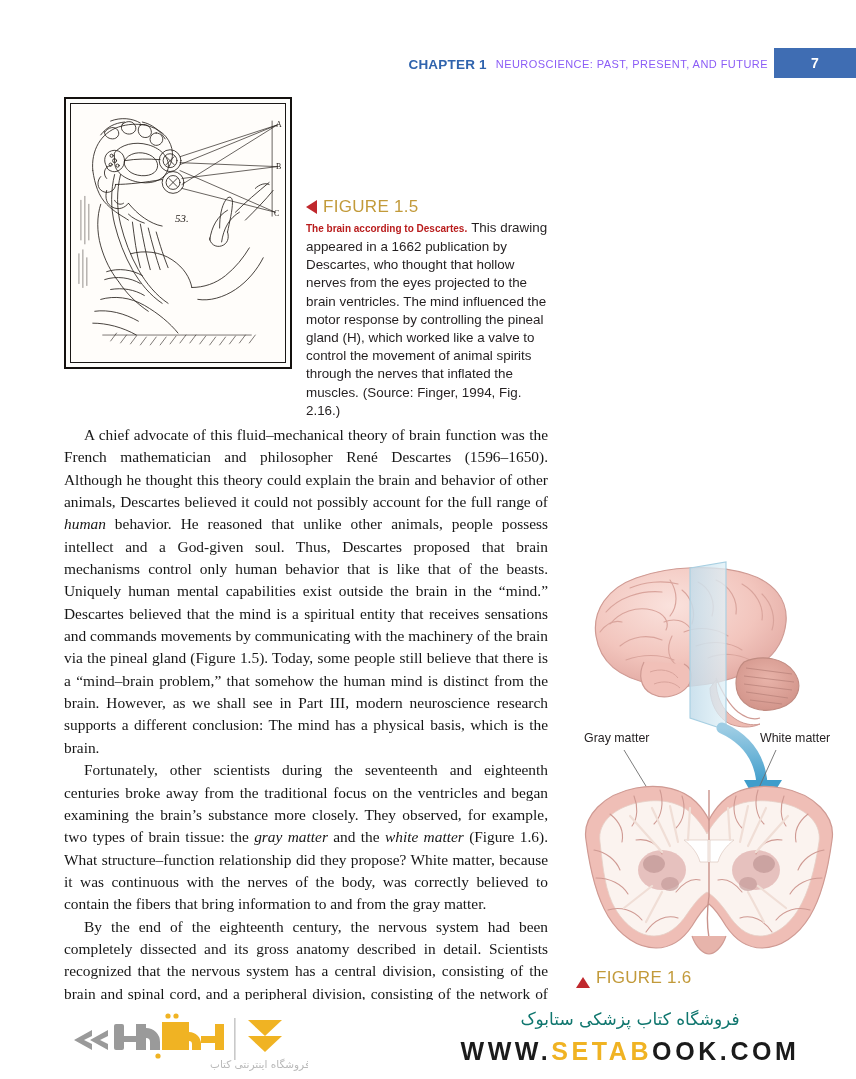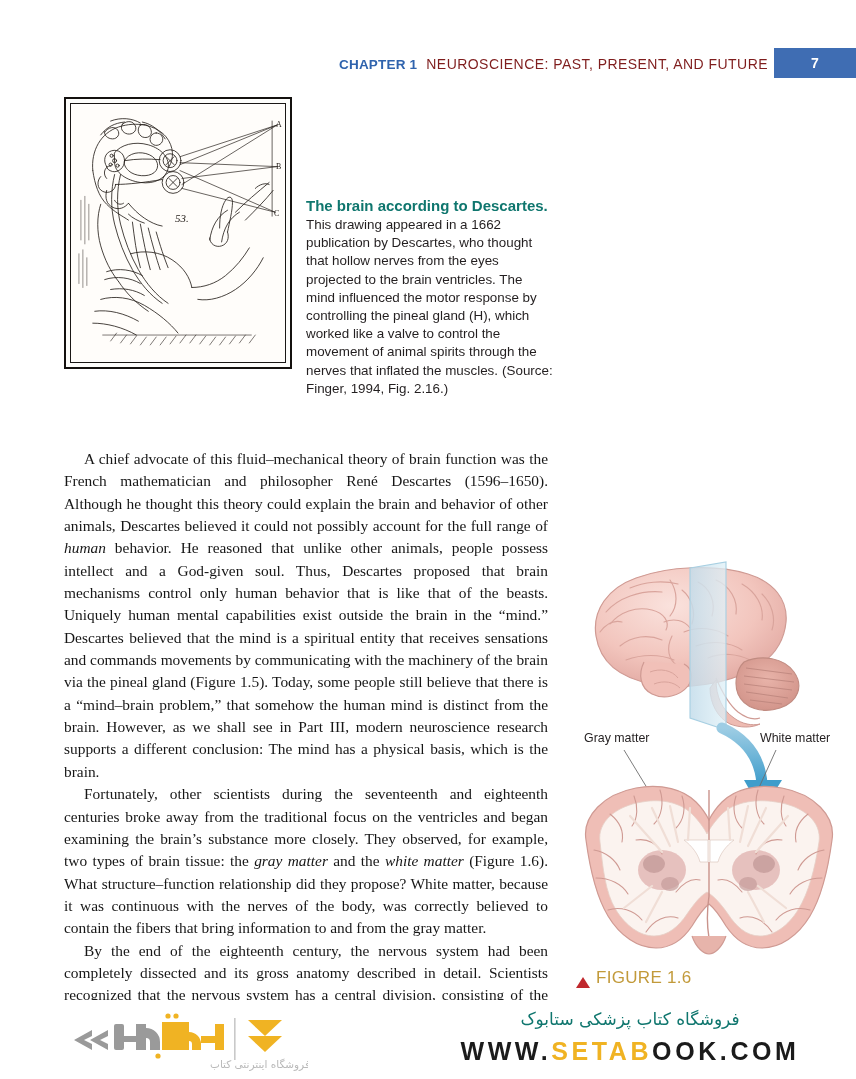--- a/index.html
+++ b/index.html
@@ -46,23 +46,23 @@
   }
   .rh-chapter {
     font-family: "Liberation Sans", sans-serif;
     font-weight: bold;
     font-size: 13.5px;
     letter-spacing: .2px;
     color: #2f63ad;
   }
   .rh-title {
     font-family: "Liberation Sans", sans-serif;
-    font-size: 14px;
+    font-size: 11px;
     letter-spacing: .45px;
-    color: #7f1d1d;
+    color: #8b5cf6;
   }
   #page-badge {
     position: absolute;
     right: 0;
     top: 48px;
     width: 82px;
     height: 30px;
     background: #3f6db3;
     display: flex;
     align-items: center;
@@ -125,42 +125,42 @@
   }
   .fig-num {
     font-family: "Liberation Sans", sans-serif;
     font-size: 17px;
     letter-spacing: .3px;
     color: #c29a3a;
   }
   .fig-title {
     font-family: "Liberation Sans", sans-serif;
     font-weight: bold;
-    font-size: 15px;
-    color: #0f766e;
+    font-size: 10px;
+    color: #b91c1c;
     line-height: 17px;
   }
   .fig-body {
     font-family: "Liberation Sans", sans-serif;
     font-size: 13.4px;
     color: #231f20;
     line-height: 17.2px;
   }
   .fig-source {
     font-family: "Liberation Sans", sans-serif;
     font-size: 13.4px;
     color: #231f20;
     line-height: 17.2px;
   }
 
   
   #bodycol {
     position: absolute;
     left: 64px;
-    top: 448px;
+    top: 424px;
     width: 484px;
     height: 576px;
     overflow: hidden;
   }
   #bodycol p {
     margin: 0;
     font-family: "Liberation Serif", serif;
     font-size: 15.4px;
     line-height: 22.35px;
     text-align: justify;
@@ -351,20 +351,24 @@
         </g>
         <text x="105" y="118" class="wc-num" font-family="'Liberation Serif', serif" font-size="11" font-style="italic" fill="#26201c">53.</text>
         <text x="207" y="22" font-family="'Liberation Serif', serif" font-size="8" fill="#26201c">A</text>
         <text x="207" y="64" font-family="'Liberation Serif', serif" font-size="8" fill="#26201c">B</text>
         <text x="205" y="112" font-family="'Liberation Serif', serif" font-size="8" fill="#26201c">C</text>
       </svg>
     </div>
   </div>
 
   <div id="fig15">
+    <div class="fig-head">
+      <span class="tri-left"></span>
+      <span class="fig-num">FIGURE 1.5</span>
+    </div>
     <div>
       <span class="fig-title">The brain according to Descartes.</span>
       <span class="fig-body">This drawing appeared in a 1662 publication by Descartes, who thought that hollow nerves from the eyes projected to the brain ventricles. The mind influenced the motor response by controlling the pineal gland (H), which worked like a valve to control the movement of animal spirits through the nerves that inflated the muscles.</span>
       <span class="fig-source">(Source: Finger, 1994, Fig. 2.16.)</span>
     </div>
   </div>
 
   <div id="bodycol">
     <p><span>A chief advocate of this fluid–mechanical theory of brain function was the French mathematician and philosopher René Descartes (1596–1650). Although he thought this theory could explain the brain and behavior of other animals, Descartes believed it could not possibly account for the full range of </span><i>human</i><span> behavior. He reasoned that unlike other animals, people possess intellect and a God-given soul. Thus, Descartes proposed that brain mechanisms control only human behavior that is like that of the beasts. Uniquely human mental capabilities exist outside the brain in the “mind.” Descartes believed that the mind is a spiritual entity that receives sensations and commands movements by communicating with the machinery of the brain via the pineal gland (Figure 1.5). Today, some people still believe that there is a “mind–brain problem,” that somehow the human mind is distinct from the brain. However, as we shall see in Part III, modern neuroscience research supports a different conclusion: The mind has a physical basis, which is the brain.</span></p>
     <p><span>Fortunately, other scientists during the seventeenth and eighteenth centuries broke away from the traditional focus on the ventricles and began examining the brain’s substance more closely. They observed, for example, two types of brain tissue: the </span><i>gray matter</i><span> and the </span><i>white matter</i><span> (Figure 1.6). What structure–function relationship did they propose? White matter, because it was continuous with the nerves of the body, was correctly believed to contain the fibers that bring information to and from the gray matter.</span></p>

